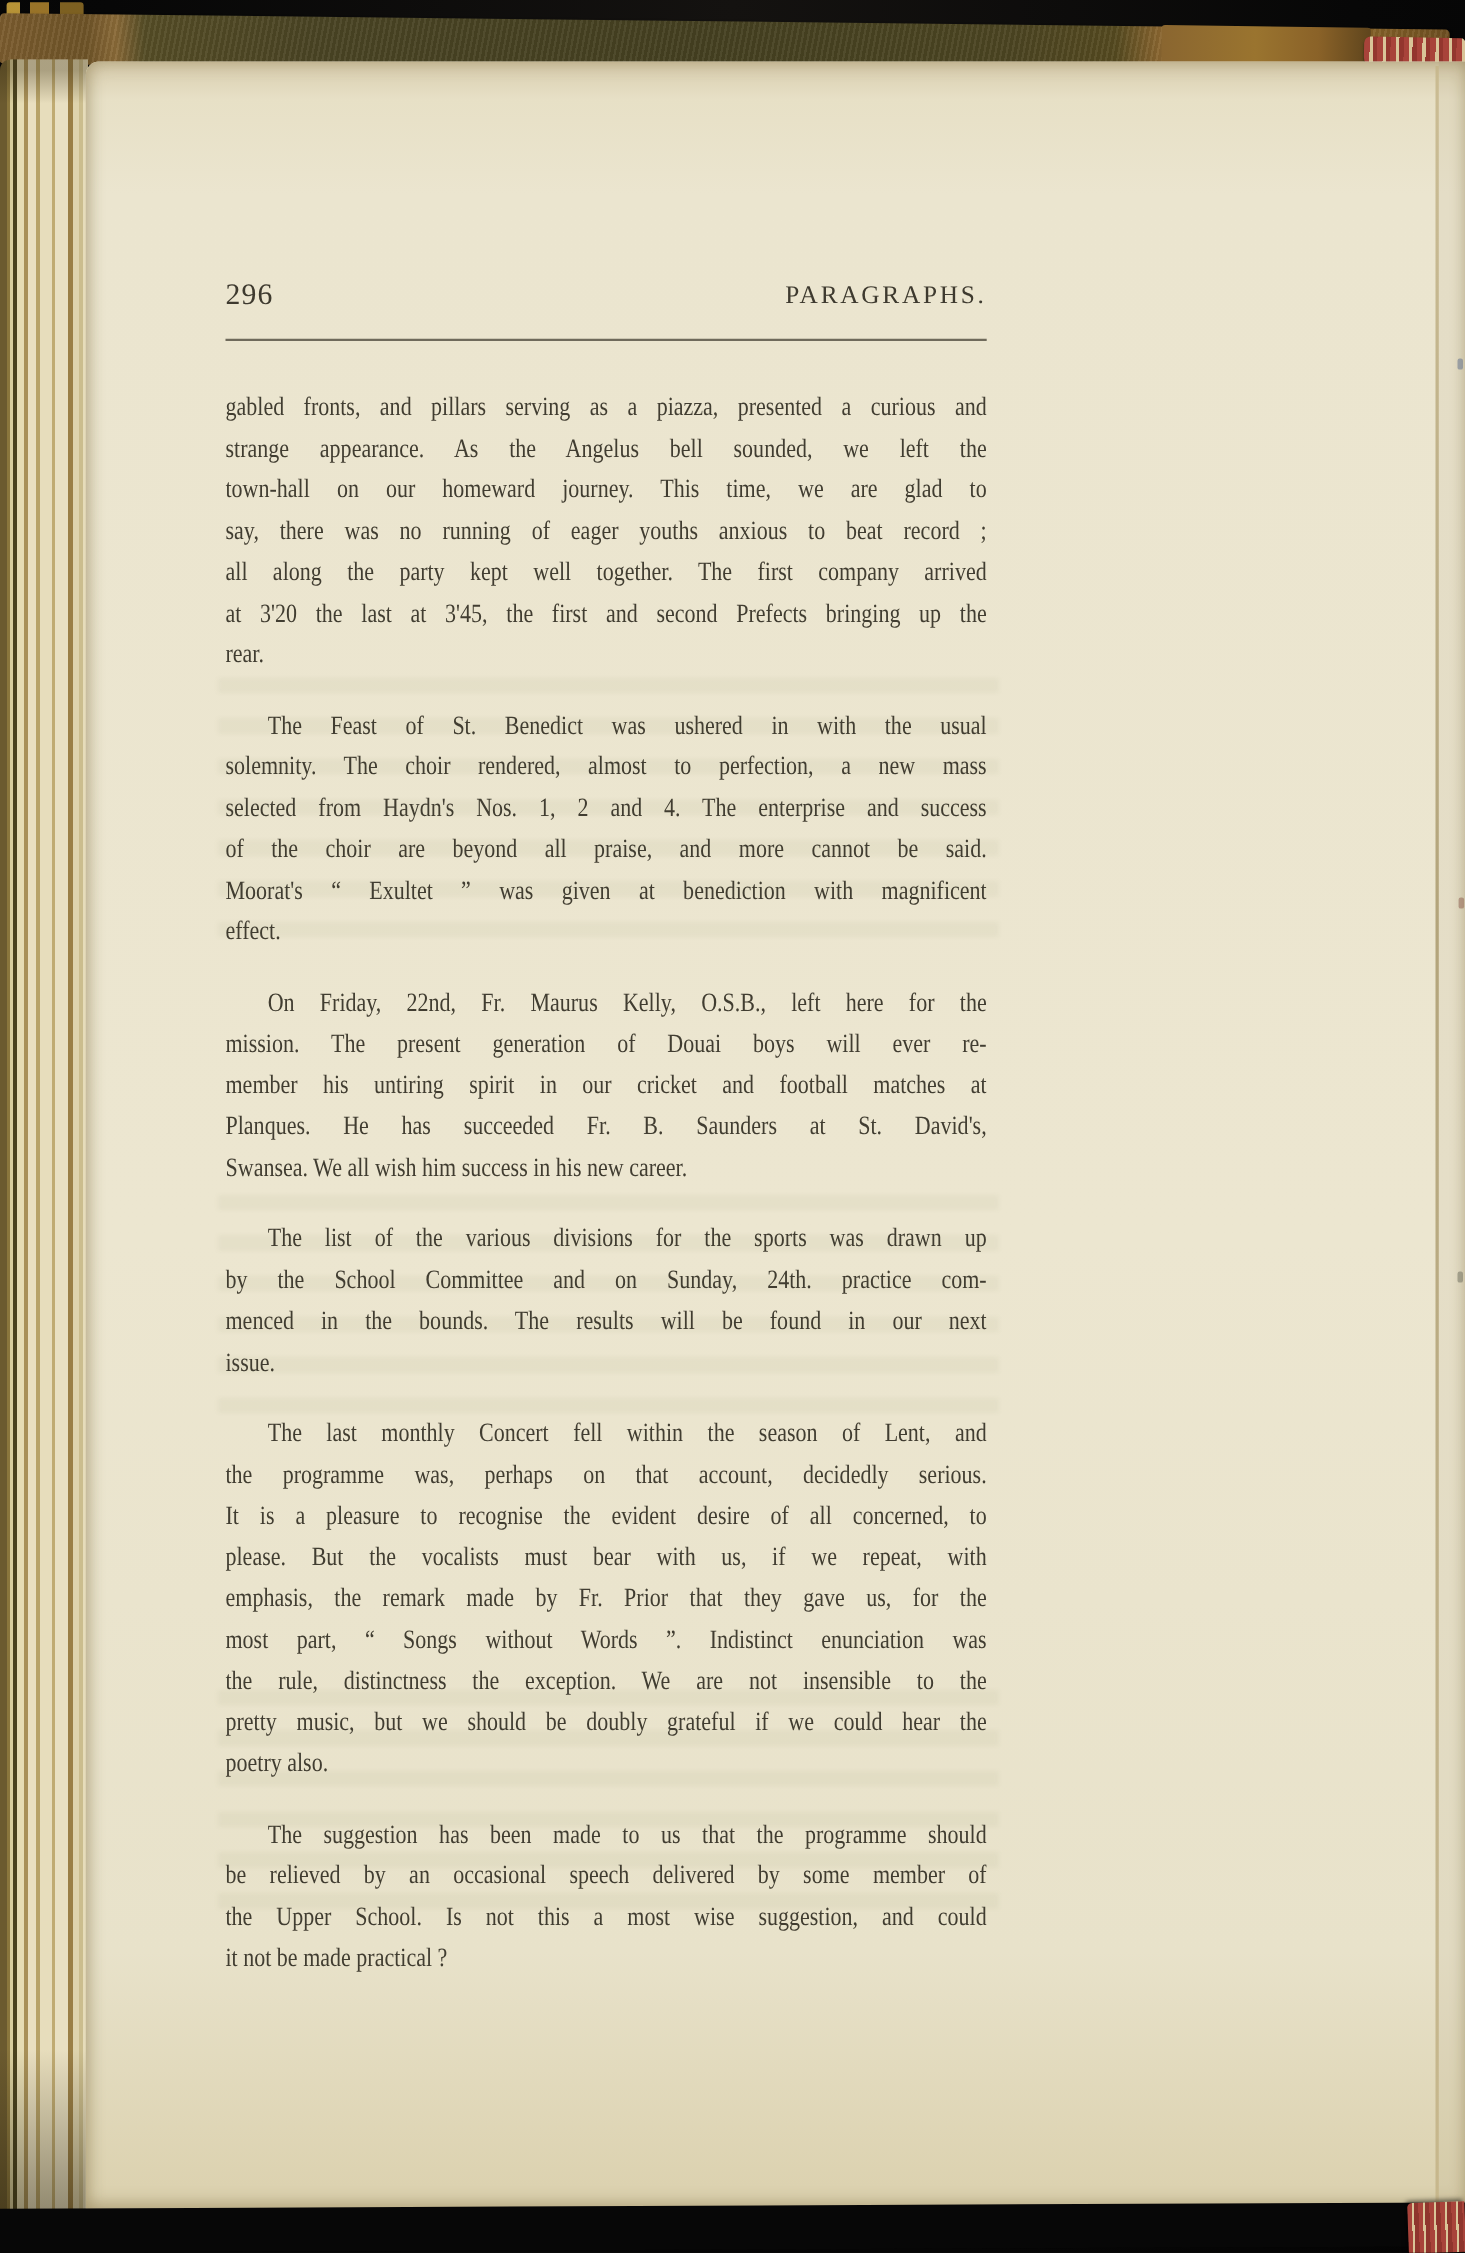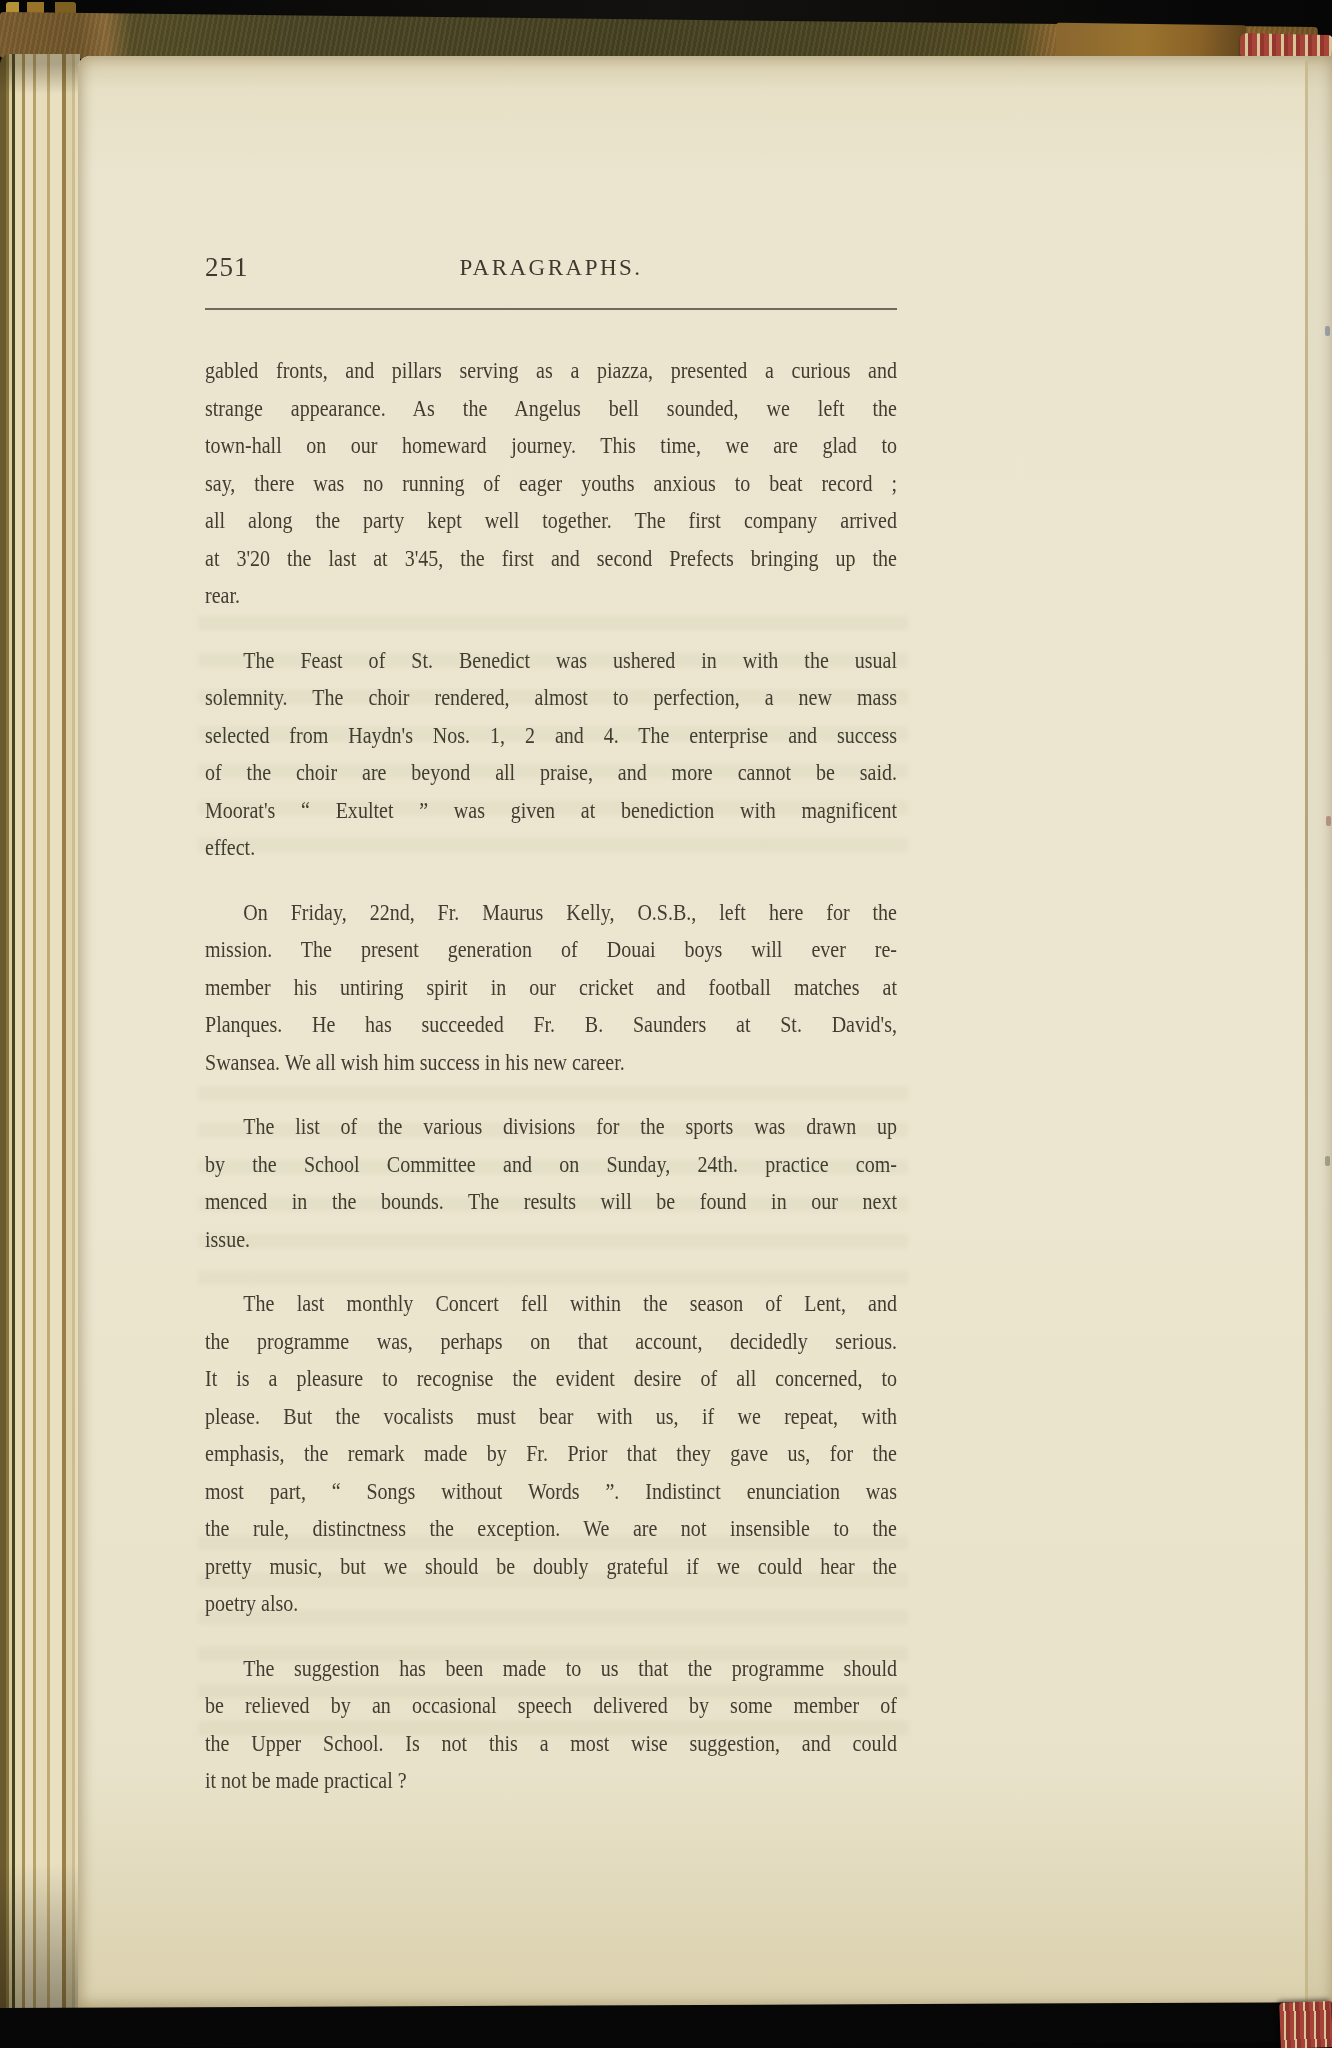--- a/index.html
+++ b/index.html
@@ -52,21 +52,21 @@
   .crease-shade{position:absolute;top:0;bottom:0;left:1230px;right:0;
     background:rgba(90,75,35,.05);}
   .edge-mark{position:absolute;width:5px;height:10px;border-radius:2px;opacity:.5;}
   
   .show-through{position:absolute;left:120px;width:710px;opacity:.55;filter:blur(2px);
     background:repeating-linear-gradient(180deg,rgba(108,118,74,.10) 0 14px,transparent 14px 37px);}
   
   .content{position:absolute;left:127px;top:196px;width:692px;color:#3e3a2f;}
   .runhead{position:relative;height:34px;}
   .pagenum{position:absolute;left:0;top:0;font-size:27px;letter-spacing:1px;}
-  .runtitle{position:absolute;left:0;right:0;top:3px;text-align:center;
+  .runtitle{position:absolute;left:0;right:0;top:3px;text-align:right;
     font-size:23px;letter-spacing:2.5px;}
   .rule{margin-top:22px;height:0;border-top:2px solid rgba(70,64,52,.75);}
   .bodytext{margin-top:42px;width:830px;transform:scaleX(0.8337);transform-origin:left top;
     font-size:24px;line-height:37.5px;color:#413d31;}
   .para{margin-top:27px;}
   .para:first-child{margin-top:0;}
   .line{text-align:justify;text-align-last:justify;overflow:hidden;height:37.5px;}
   .line.last{text-align-last:left;}
   .line.first{text-indent:46px;}
   
@@ -96,21 +96,21 @@
   <div class="show-through" style="top:560px;height:240px;"></div>
   <div class="show-through" style="top:1030px;height:210px;"></div>
   <div class="show-through" style="top:1480px;height:220px;"></div>
 
   <div class="edge-mark" style="right:2px;top:270px;background:#5a6a8a;"></div>
   <div class="edge-mark" style="right:1px;top:760px;background:#8a5a4a;"></div>
   <div class="edge-mark" style="right:2px;top:1100px;background:#6a6a5a;"></div>
 
   <div class="content">
     <div class="runhead">
-      <span class="pagenum">251</span>
+      <span class="pagenum">296</span>
       <span class="runtitle">PARAGRAPHS.</span>
     </div>
     <div class="rule"></div>
     <div class="bodytext">
         <div class="para">
           <div class="line">gabled fronts, and pillars serving as a piazza, presented a curious and</div>
           <div class="line">strange appearance.  As the Angelus bell sounded, we left the</div>
           <div class="line">town-hall on our homeward journey.  This time, we are glad to</div>
           <div class="line">say, there was no running of eager youths anxious to beat record ;</div>
           <div class="line">all along the party kept well together.  The first company arrived</div>

